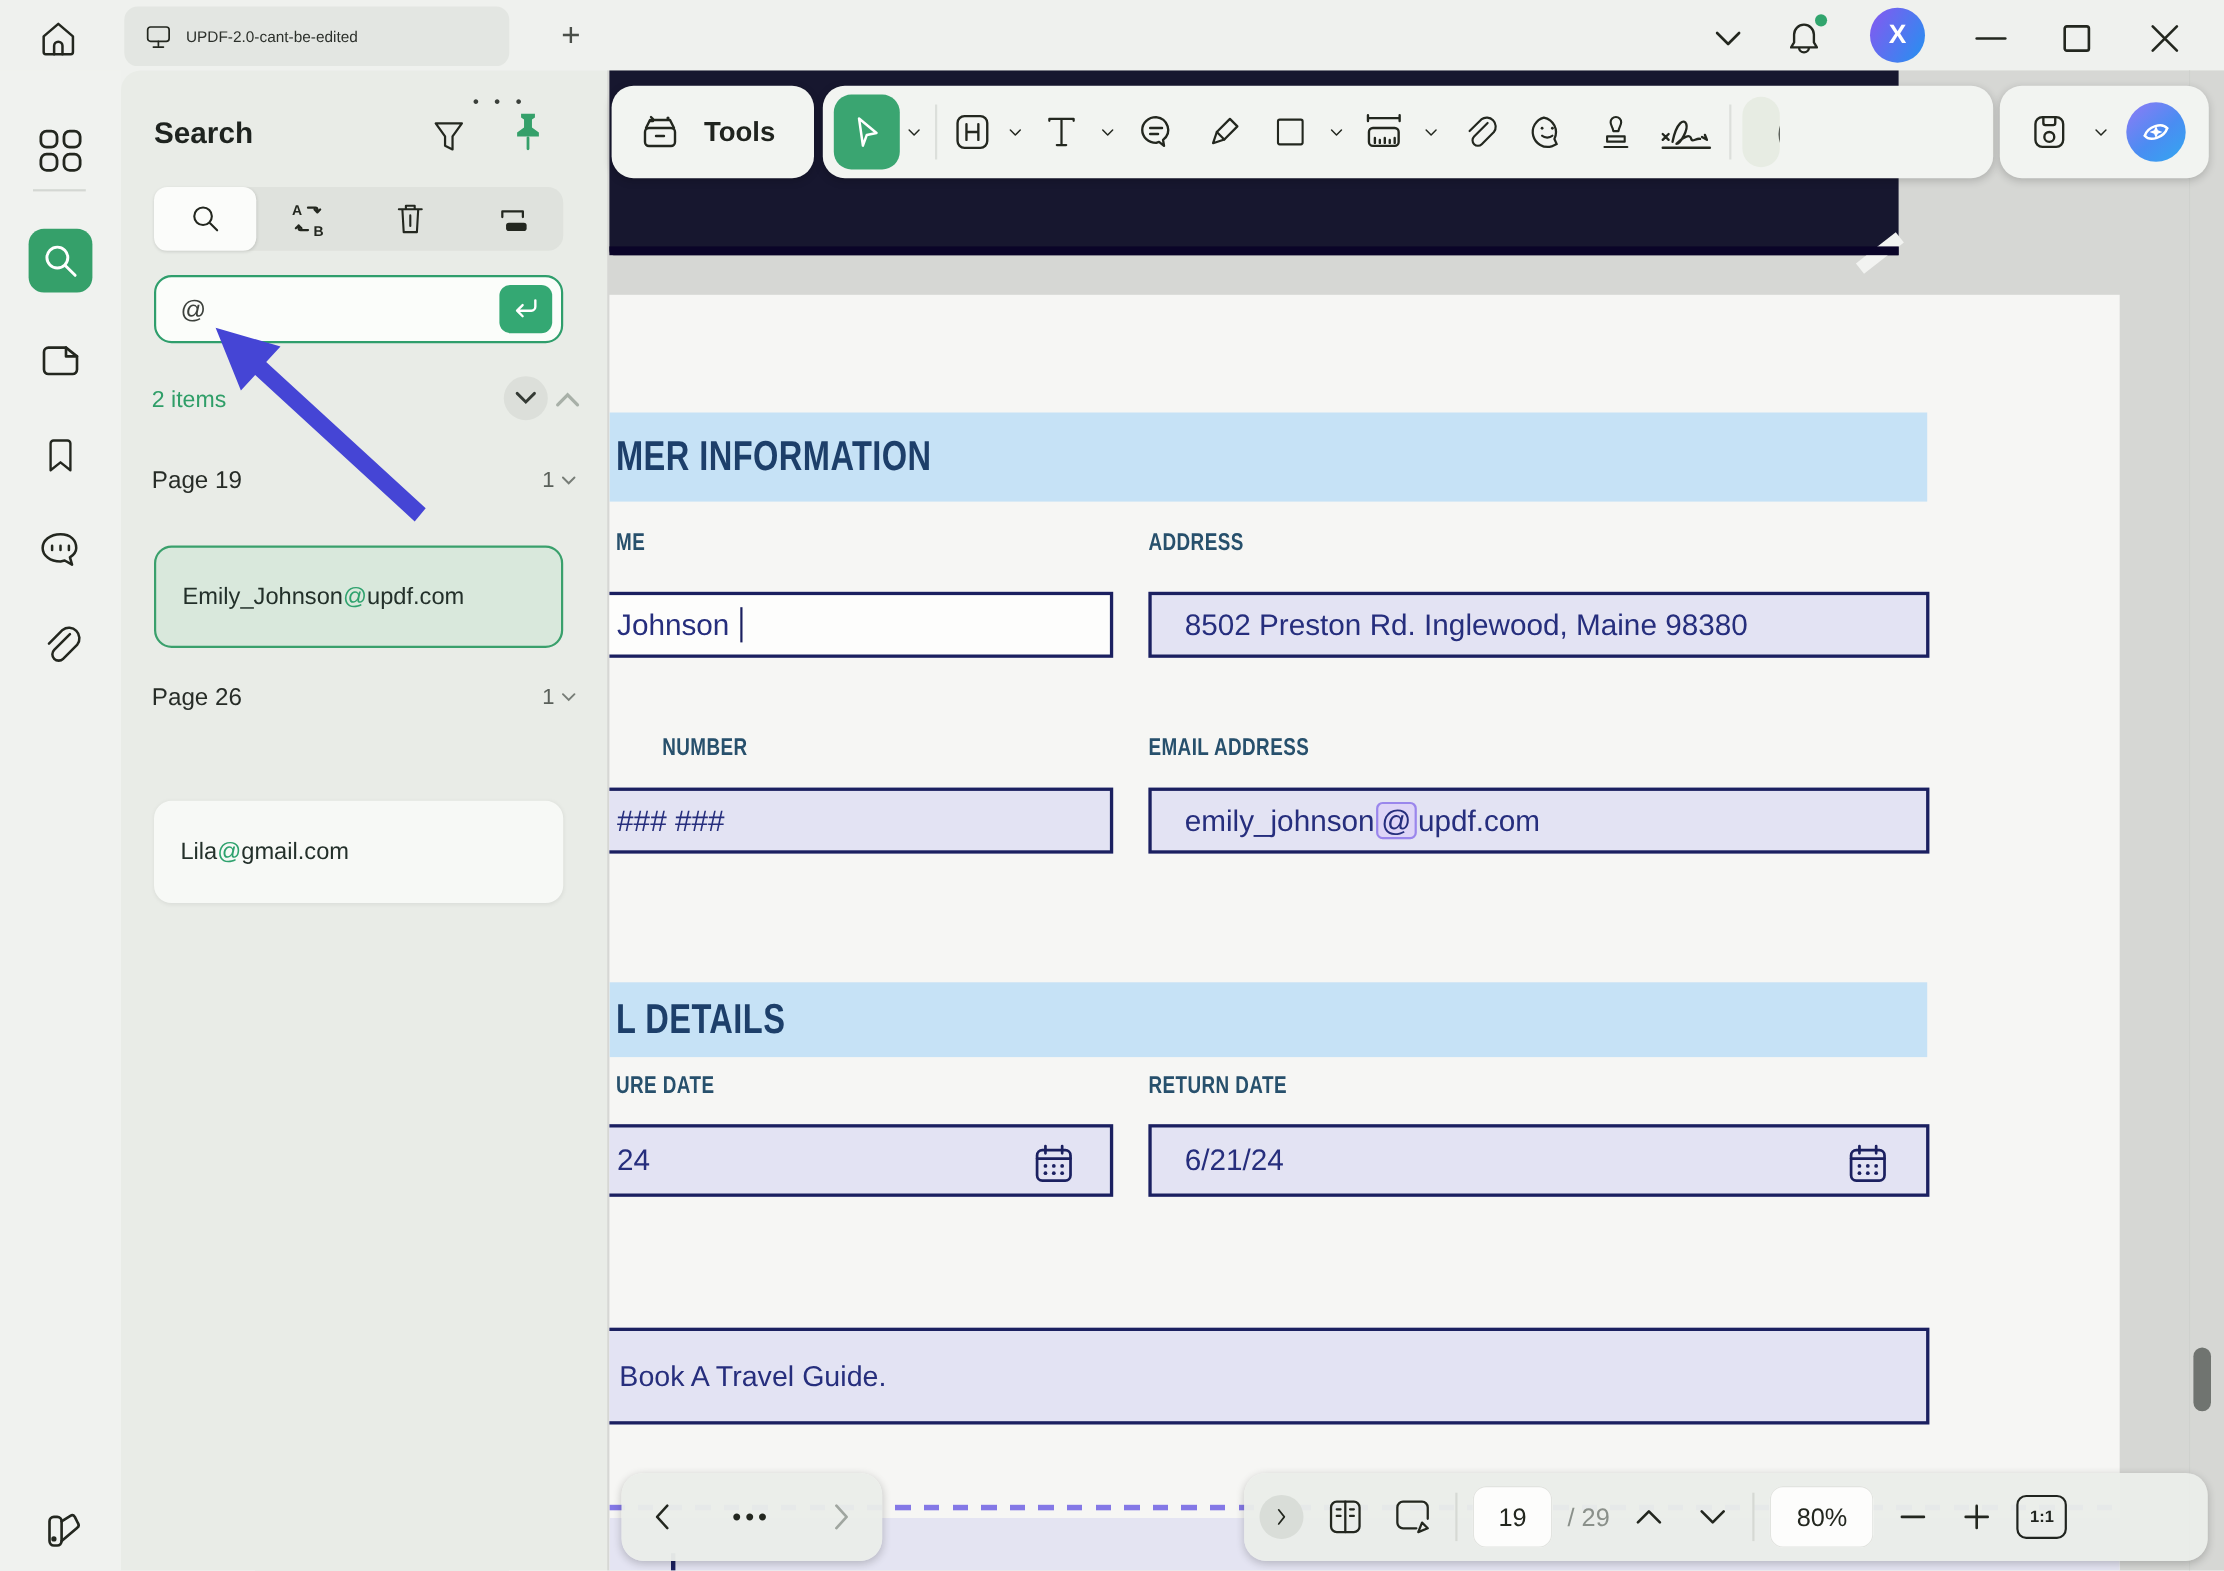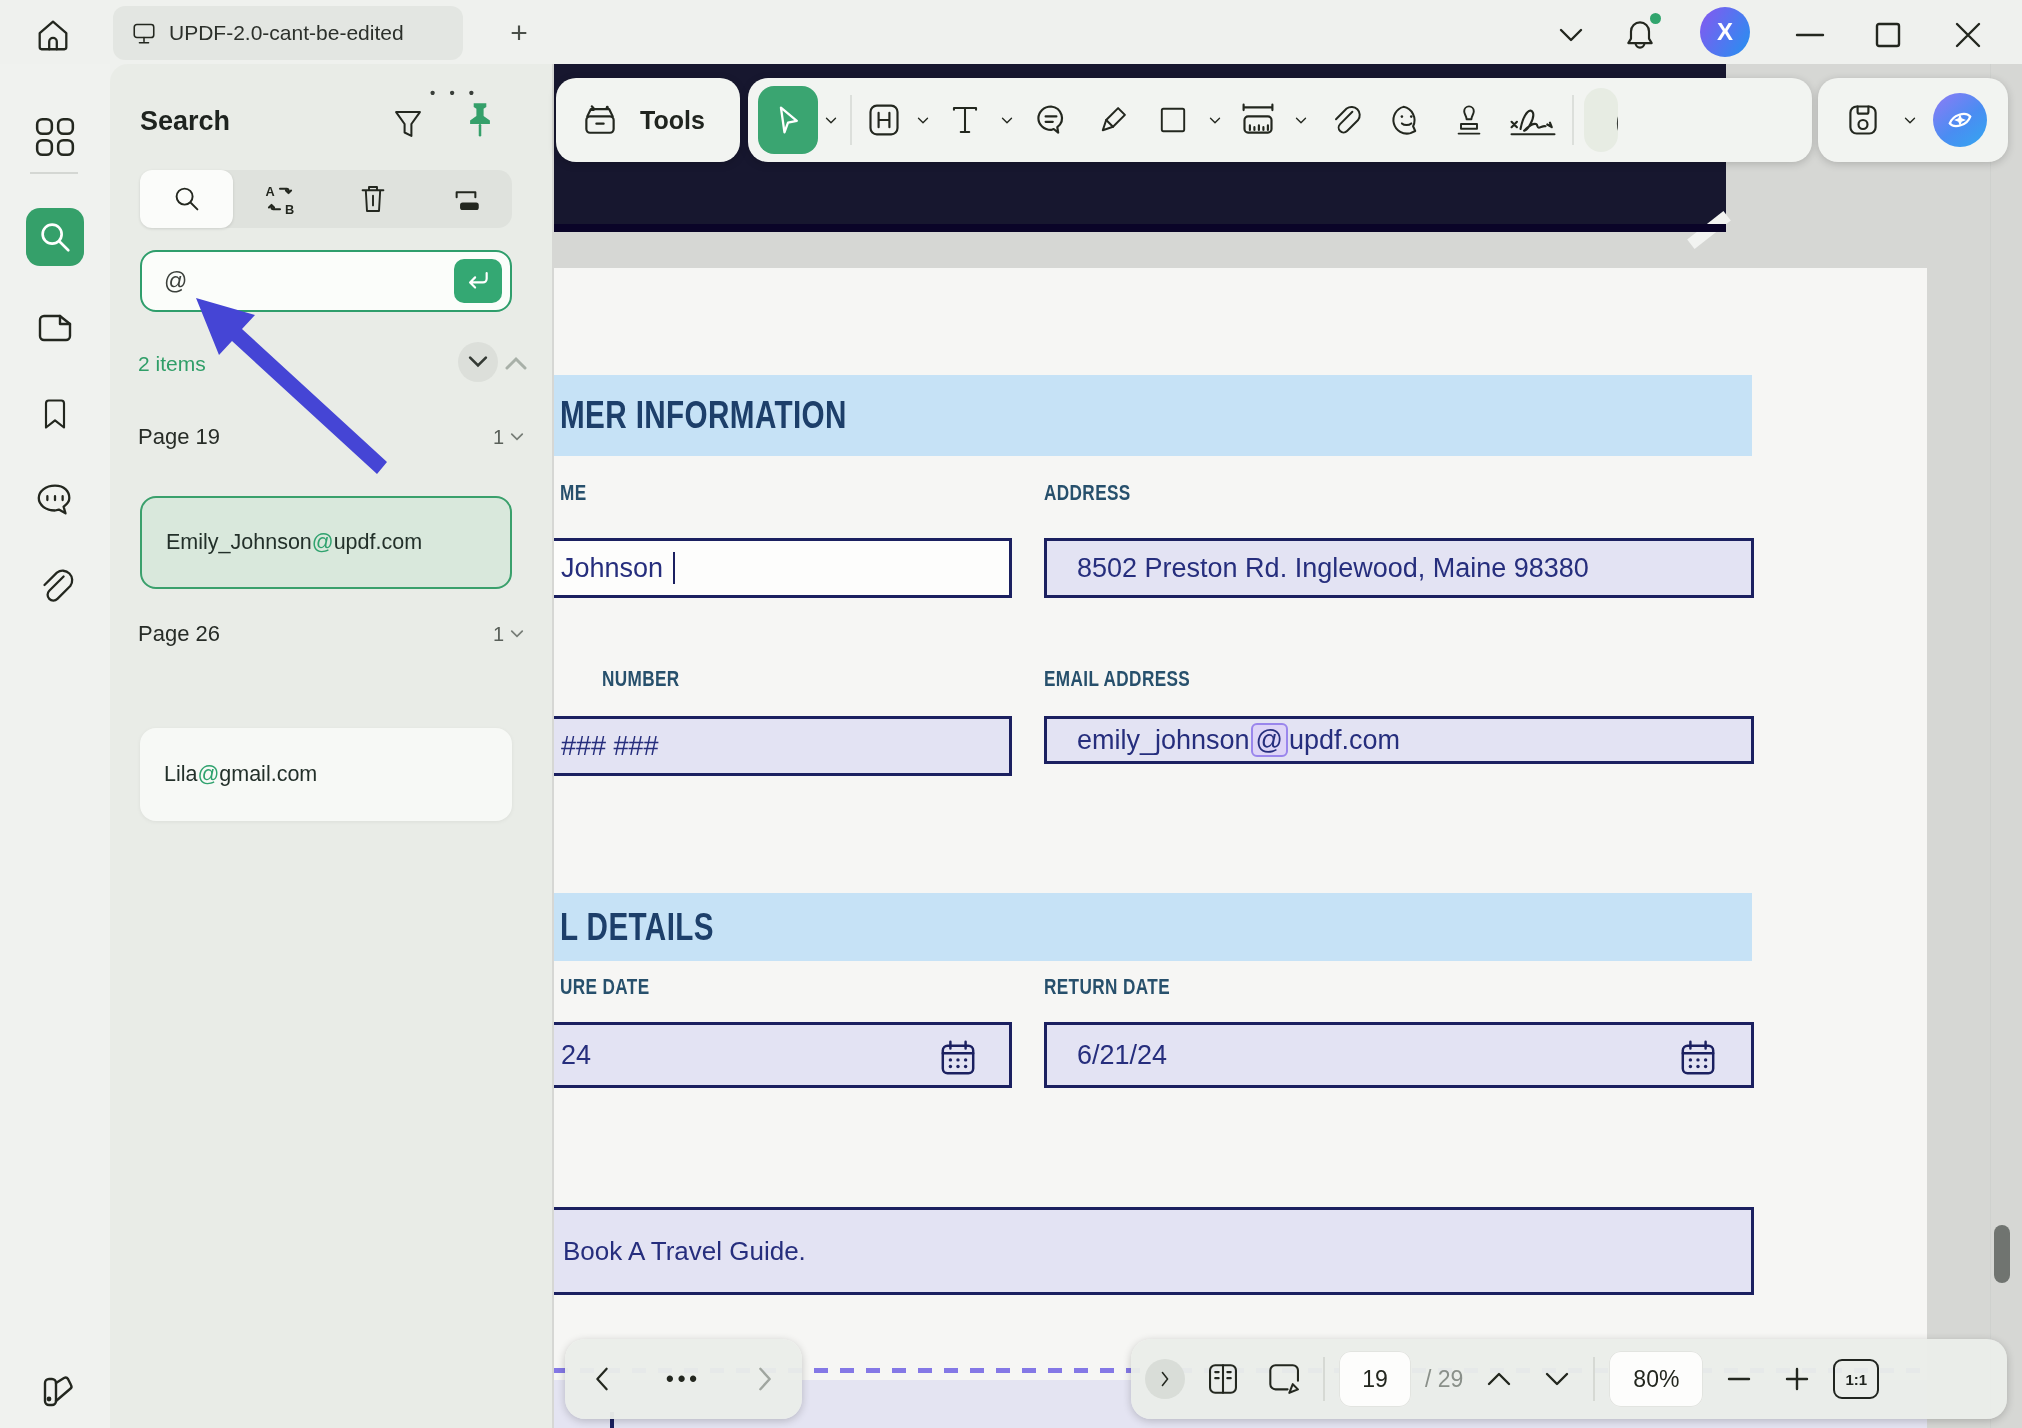--- a/index.html
+++ b/index.html
@@ -8,21 +8,21 @@
   .app { position:relative; width:2022px; height:1428px; overflow:hidden; background:#eff1ee; }
   .abs { position:absolute; }
   svg { display:block; }
   .ico { stroke:#23271f; fill:none; stroke-width:2.4; stroke-linecap:round; stroke-linejoin:round; }
   .cond { display:inline-block; transform:scaleX(.78); transform-origin:left center; letter-spacing:.5px; }
 
   
   .titlebar { left:0; top:0; width:2022px; height:64px; }
   .home-btn { left:30px; top:12px; width:46px; height:46px; border-radius:10px; display:flex; align-items:center; justify-content:center; }
   .tab { left:113px; top:6px; width:350px; height:54px; background:#e3e6e2; border-radius:12px; display:flex; align-items:center; gap:12px; padding:0 18px; }
-  .tab-title { font-size:21px; color:#2c302b; white-space:nowrap; }
+  .tab-title { font-size:14px; color:#2c302b; white-space:nowrap; }
   .plus-btn { left:500px; top:14px; width:38px; height:38px; display:flex; align-items:center; justify-content:center; font-size:30px; color:#4a4f49; font-weight:300; }
   .win-ctl { top:18px; width:40px; height:34px; display:flex; align-items:center; justify-content:center; }
   .avatar { left:1700px; top:7px; width:50px; height:50px; border-radius:50%; background:linear-gradient(120deg,#7d5df0 10%,#2d8cf0 90%); color:#fff; display:flex; align-items:center; justify-content:center; font-size:24px; font-weight:bold; }
   .bell-dot { position:absolute; right:-3px; top:-3px; width:11px; height:11px; border-radius:50%; background:#31a56d; }
 
   
   .sidebar { left:0; top:64px; width:110px; height:1364px; background:#f0f2ef; }
   .side-btn { left:26px; width:58px; height:58px; border-radius:14px; display:flex; align-items:center; justify-content:center; }
   .side-btn.active { background:#35a06a; }
   .side-div { left:30px; width:48px; height:2px; background:#d4d7d3; }
@@ -315,21 +315,21 @@
       </div>
       <div class="field" style="left:490px; top:270px; width:710px; height:60px;">
         <span style="margin-left:30px;">8502 Preston Rd. Inglewood, Maine 98380</span>
       </div>
 
       <div class="flabel" style="left:6px; top:398px;margin-left:42px;"><span class="cond">NUMBER</span></div>
       <div class="flabel" style="left:490px; top:398px;"><span class="cond">EMAIL ADDRESS</span></div>
       <div class="field" style="left:-18px; top:448px; width:476px; height:60px;">
         <span style="margin-left:22px;">### ###</span>
       </div>
-      <div class="field" style="left:490px; top:448px; width:710px; height:48px;">
+      <div class="field" style="left:490px; top:448px; width:710px; height:60px;">
         <span style="margin-left:30px;"><span>emily_johnson</span><span class="at-box">@</span><span>updf.com</span></span>
       </div>
 
       <div class="banner" style="top:603px; height:68px;margin-top:22px;">
         <span class="cond">L DETAILS</span>
       </div>
       <div class="flabel" style="left:6px; top:706px;"><span class="cond">URE DATE</span></div>
       <div class="flabel" style="left:490px; top:706px;"><span class="cond">RETURN DATE</span></div>
       <div class="field" style="left:-18px; top:754px; width:476px; height:66px;">
         <span style="margin-left:22px;">24</span>

